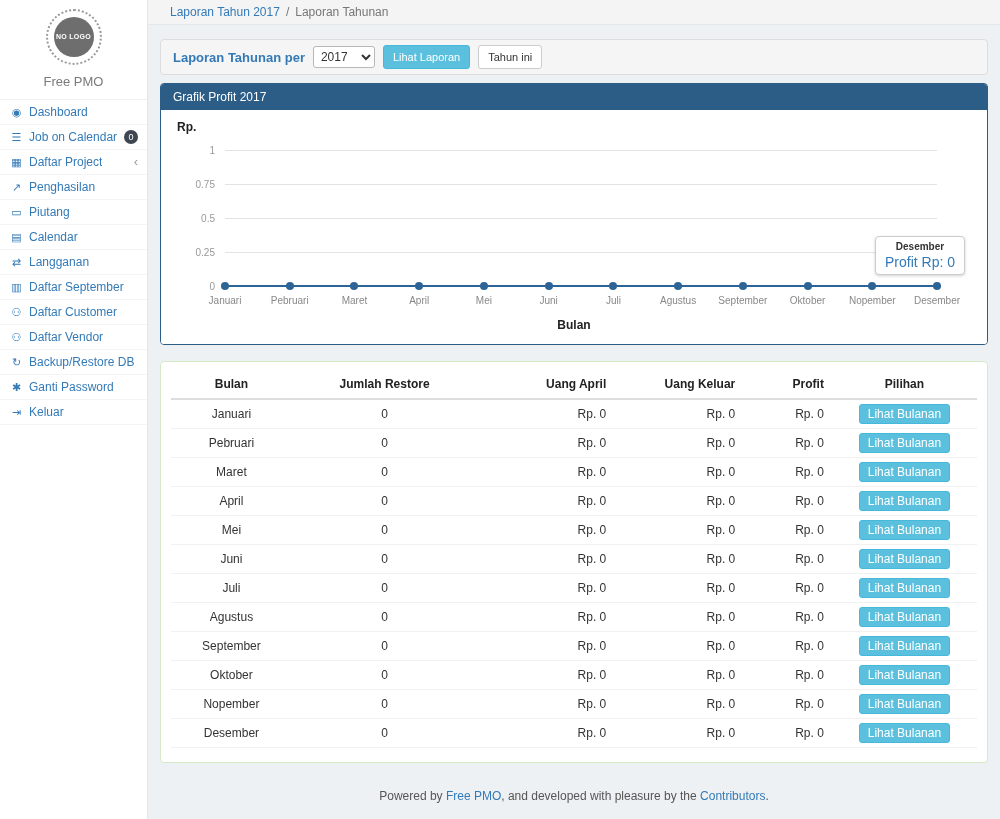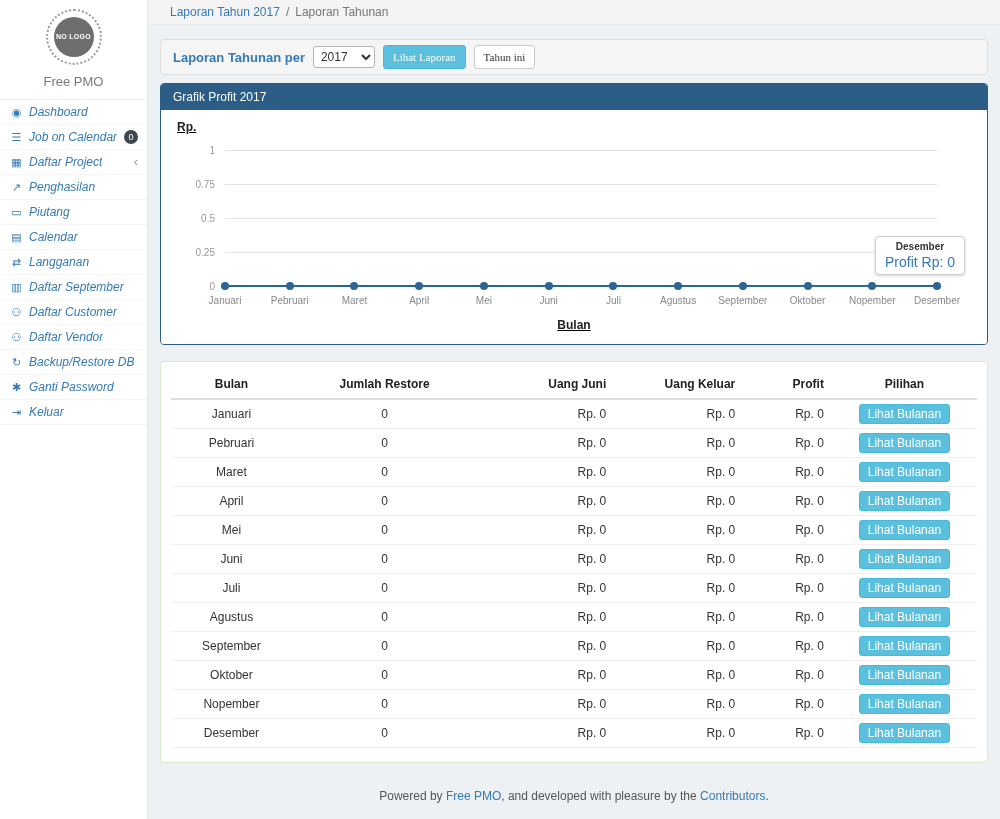--- a/index.html
+++ b/index.html
@@ -16,50 +16,50 @@
   .logo-circle { width:56px; height:56px; margin:0 auto; border-radius:50%; border:2px dotted #9a9a9a;
     display:flex; align-items:center; justify-content:center; background:#fff; }
   .logo-inner { width:40px; height:40px; border-radius:50%; background:#6e6e6e; color:#fff;
     font-size:7px; font-weight:bold; display:flex; align-items:center; justify-content:center;
     text-align:center; line-height:1.25; letter-spacing:.3px; }
   .brand { margin-top:9px; color:#7a7a7a; font-size:13px; }
 
   .side-item { display:flex; align-items:center; padding:4px 9px; border-bottom:1px solid #f4f4f4;
     color:#337ab7; font-size:12px; cursor:pointer; line-height:16px; }
   .side-item .mi { width:15px; font-size:11px; margin-right:5px; text-align:center; flex:none; }
-  .side-item .lbl { white-space:nowrap; overflow:hidden;font-style:italic; }
+  .side-item .lbl { white-space:nowrap; overflow:hidden; }
   .badge0 { margin-left:auto; background:#3f4650; width:14px; height:14px; border-radius:50%;
     color:#fff; font-size:9px; display:flex; align-items:center; justify-content:center; flex:none; }
   .chev { margin-left:auto; color:#999; font-size:13px; flex:none; }
 
   
   .main { flex:1; display:flex; flex-direction:column; min-width:0;justify-content:flex-end; }
   .breadcrumb-bar { height:47px; background:#f4f4f4; border-bottom:1px solid #e4e7e9;
     display:flex; align-items:center; padding:0 22px; font-size:12px; color:#777; gap:6px; }
   .bc-link { color:#337ab7; text-decoration:none; cursor:pointer; }
 
   .content { padding:14px 12px 0; flex:1; }
 
   .filter-bar { background:#f5f5f5; border:1px solid #ddd; border-radius:4px;
     padding:5px 12px; display:flex; align-items:center; gap:8px; margin-bottom:8px; height:36px; }
   .filter-label { color:#337ab7; font-weight:bold; font-size:13px; }
   select.year { font-size:12px; padding:2px 3px; border:1px solid #b7b7b7; border-radius:3px;
     background:#fff; width:62px; color:#333; }
-  .btn { font-size:11px; padding:4px 9px; border-radius:3px; border:1px solid transparent; cursor:pointer; line-height:1.3;font-family:Liberation Serif, serif; }
+  .btn { font-size:11px; padding:4px 9px; border-radius:3px; border:1px solid transparent; cursor:pointer; line-height:1.3; }
   .btn-info { background:#5bc0de; border-color:#46b8da; color:#fff; }
   .btn-default { background:#fff; border-color:#ccc; color:#333; }
 
   .panel { border-radius:4px; margin-bottom:16px; background:#fff; }
   .panel-primary { border:1px solid #2c5d87; }
   .panel-primary .panel-heading { background:#2c5d87; color:#fff; font-size:12px; padding:6px 12px; border-radius:3px 3px 0 0; }
   .panel-success { border:1px solid #d6e9c6; }
   .panel-success .panel-heading { background:#dff0d8; color:#3c763d; font-size:13px; padding:8px 12px; border-radius:3px 3px 0 0; }
 
   
-  .chart-body { padding:10px 16px 10px; background:#fff; border-radius:0 0 3px 3px;text-decoration:underline; }
+  .chart-body { padding:10px 16px 10px; background:#fff; border-radius:0 0 3px 3px; }
   .rp-label { font-weight:bold; font-size:12px; color:#222; }
   .plot-wrap { position:relative; margin:16px 34px 0 48px; height:136px; }
   .gridline { position:absolute; left:0; right:0; border-top:1px solid #e3e3e3; }
   .ytick { position:absolute; right:calc(100% + 10px); top:0; transform:translateY(-55%);
     font-size:10px; color:#999; }
   .series-line { position:absolute; left:0; right:0; bottom:-1px; border-top:2px solid #2c6496; }
   .dot { position:absolute; bottom:-4px; width:8px; height:8px; border-radius:50%;
     background:#2c6496; transform:translateX(-50%); }
   .xlabels { position:relative; margin:9px 34px 0 48px; height:13px; }
   .xlab { position:absolute; transform:translateX(-50%); font-size:10px; color:#888; white-space:nowrap; }
@@ -233,21 +233,21 @@
       </div>
     </div>
 
     <div class="panel panel-success">
       <div class="detail-body">
         <table>
           <thead>
             <tr>
               <th class="c" style="width:15%">Bulan</th>
               <th class="c" style="width:23%">Jumlah Restore</th>
-              <th class="r" style="width:17%">Uang Juni</th>
+              <th class="r" style="width:17%">Uang April</th>
               <th class="r" style="width:16%">Uang Keluar</th>
               <th class="r" style="width:11%">Profit</th>
               <th class="c" style="width:18%">Pilihan</th>
             </tr>
           </thead>
           <tbody id="report-tbody">
             <tr>
               <td class="c">Januari</td>
               <td class="c">0</td>
               <td class="r">Rp. 0</td>

